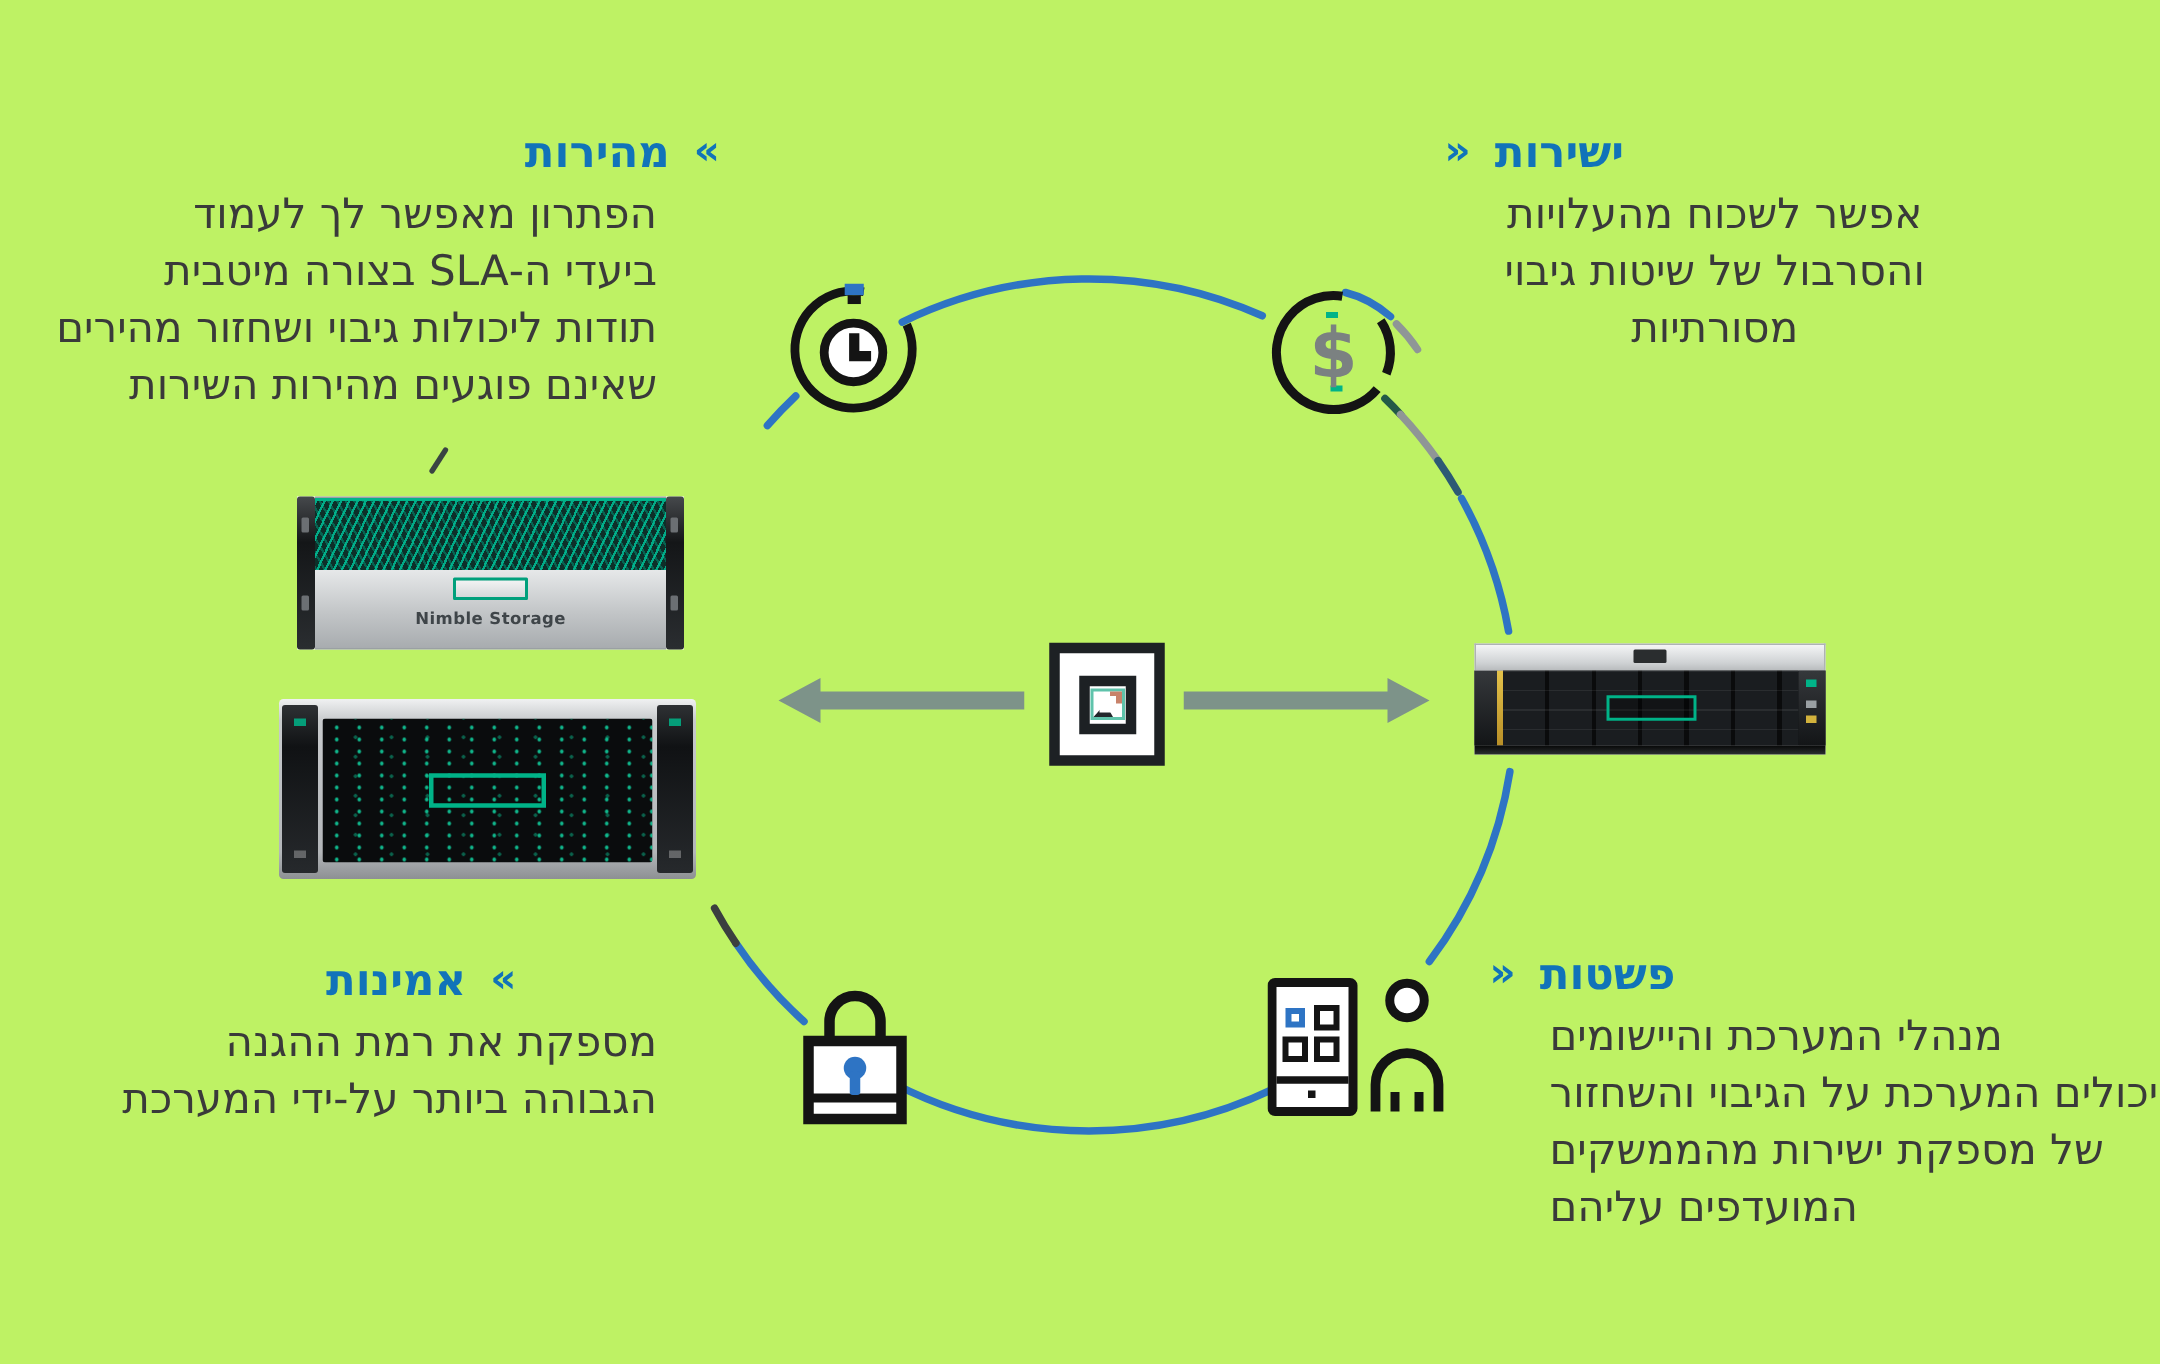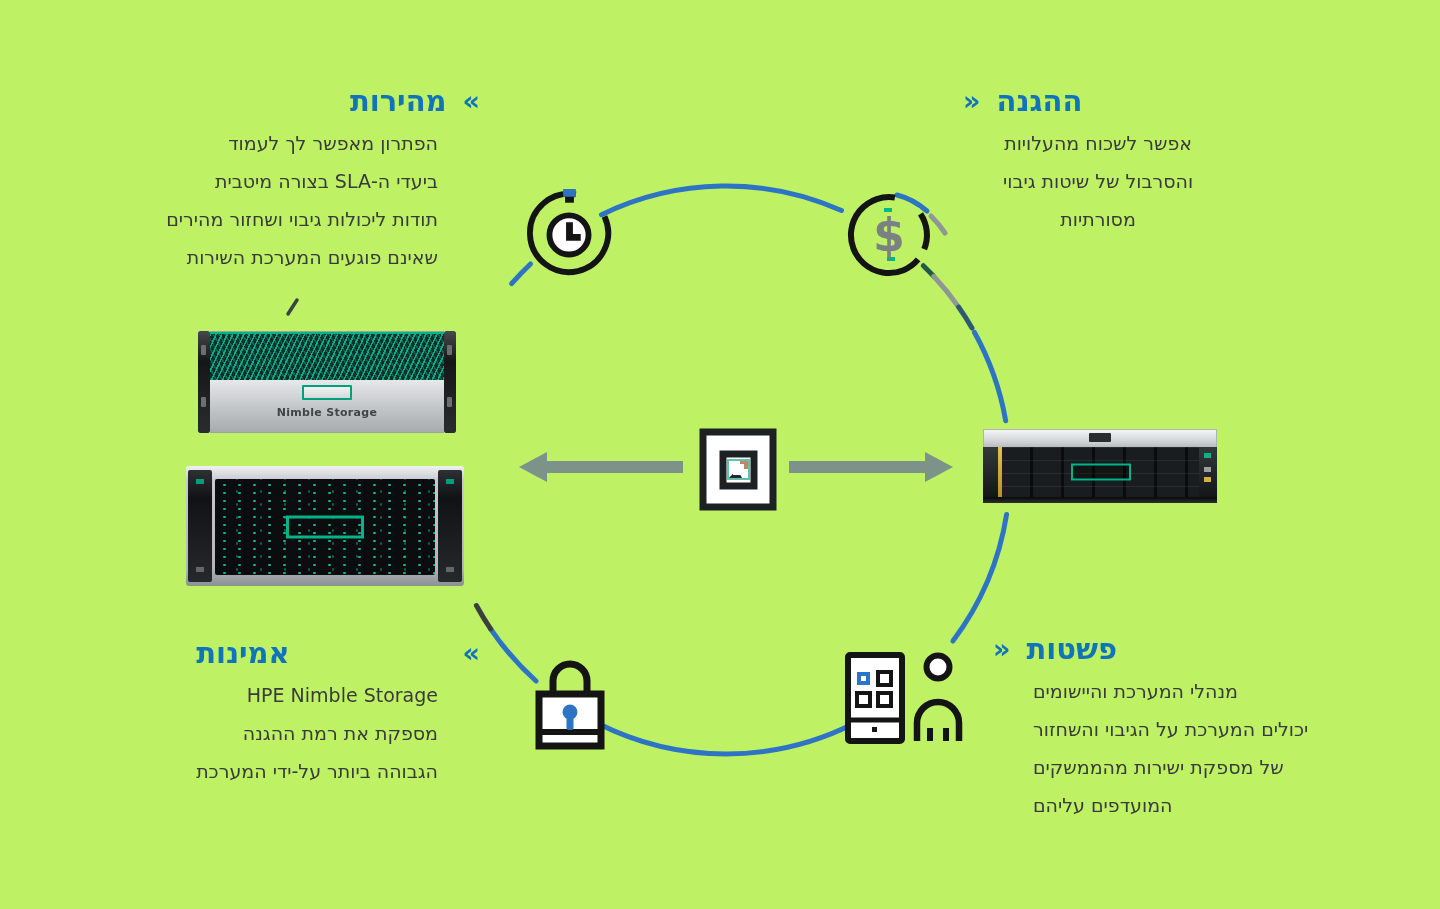--- a/index.html
+++ b/index.html
@@ -8,28 +8,28 @@
 
   
   .cycle-svg{position:absolute;left:0;top:0;z-index:0;pointer-events:none;}
   .cycle-svg path{fill:none;stroke-linecap:round;}
 
   
   .feature{position:absolute;z-index:3;}
   .title-row{display:flex;align-items:center;gap:16px;margin-bottom:6px;}
   .feature-title{font-size:29px;font-weight:bold;color:var(--title-blue,#1173b9);line-height:34px;}
   .bullet{font-size:27px;font-weight:bold;color:var(--title-blue,#1173b9);line-height:34px;}
-  .feature-body{font-size:19px;color:#3a3a3a;line-height:38px;direction:rtl;}
+  .feature-body{font-size:28px;color:#3a3a3a;line-height:38px;direction:rtl;}
   .f-tl{top:84px;right:960px;}
   .f-tl .title-row{justify-content:flex-end;}
   .f-tl .feature-body{text-align:right;padding-right:42px;}
   .f-tr{top:84px;left:963px;}
   .f-tr .feature-body{text-align:center;padding-left:40px;}
   .f-bl{top:636px;right:960px;}
-  .f-bl .title-row{justify-content:space-between;}
+  .f-bl .title-row{justify-content:center;}
   .f-bl .feature-body{text-align:right;padding-right:42px;}
   .f-br{top:632px;left:993px;}
   .f-br .feature-body{text-align:left;padding-left:40px;}
 
   
   .icon{position:absolute;z-index:2;}
 
   
   .device{position:absolute;z-index:1;background:#fff;}
 
@@ -94,43 +94,42 @@
 
   <div class="feature f-tl">
     <div class="title-row">
       <span class="feature-title">מהירות</span>
       <span class="bullet">«</span>
     </div>
     <div class="feature-body">
       <div>הפתרון מאפשר לך לעמוד</div>
       <div>ביעדי ה-SLA בצורה מיטבית</div>
       <div>תודות ליכולות גיבוי ושחזור מהירים</div>
-      <div>שאינם פוגעים המערכת השירות</div>
+      <div>שאינם פוגעים מהירות השירות</div>
     </div>
   </div>
 
   <div class="feature f-tr">
     <div class="title-row">
       <span class="bullet">»</span>
-      <span class="feature-title">ההגנה</span>
+      <span class="feature-title">ישירות</span>
     </div>
     <div class="feature-body">
       <div>אפשר לשכוח מהעלויות</div>
       <div>והסרבול של שיטות גיבוי</div>
       <div>מסורתיות</div>
     </div>
   </div>
 
   <div class="feature f-bl">
     <div class="title-row">
       <span class="feature-title">אמינות</span>
       <span class="bullet">«</span>
     </div>
     <div class="feature-body">
-      <div>HPE Nimble Storage</div>
       <div>מספקת את רמת ההגנה</div>
       <div>הגבוהה ביותר על-ידי המערכת</div>
     </div>
   </div>
 
   <div class="feature f-br">
     <div class="title-row">
       <span class="bullet">»</span>
       <span class="feature-title">פשטות</span>
     </div>

